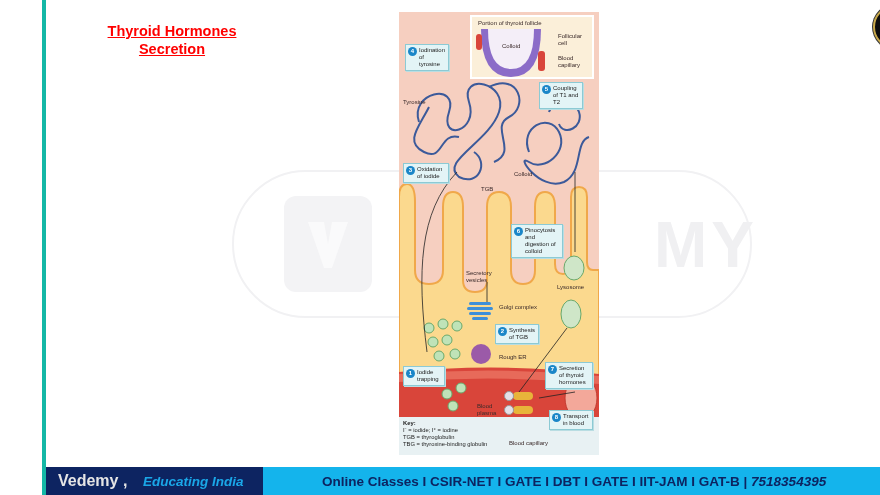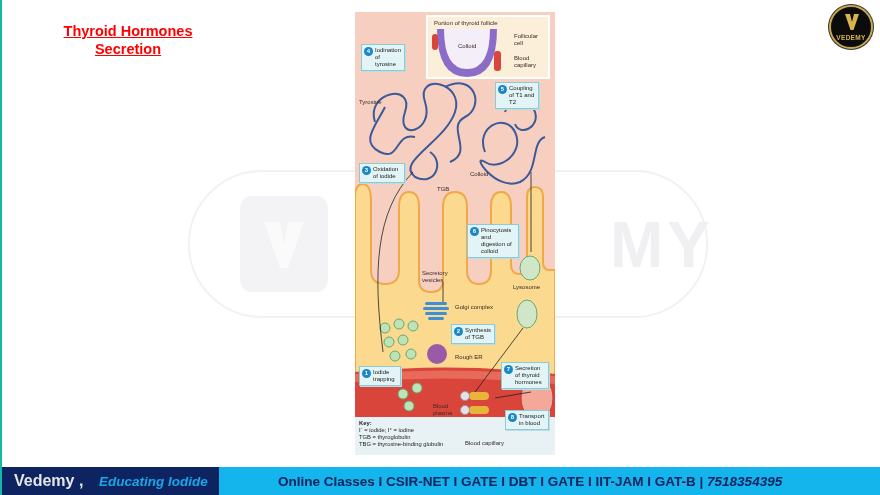--- a/index.html
+++ b/index.html
@@ -1,17 +1,17 @@
 <!DOCTYPE html>
 <html><head>
 <meta charset="utf-8">
 <style>
   * { margin:0; padding:0; box-sizing:border-box; }
   html, body { width:880px; height:495px; overflow:hidden; background:#ffffff; font-family:"Liberation Sans", sans-serif; }
-  .slide { position:relative; width:774px; height:495px; background:#fff; border-left:2px solid #14b8a6; }
+  .slide { position:relative; width:774px; height:495px; background:#fff; border-left:4px solid #14b8a6;margin-left:42px; }
   .title { position:absolute; left:52px; top:22px; width:148px; text-align:center; color:#ff0000; font-weight:bold; font-size:14.5px; line-height:18px; text-decoration:underline; }
   .watermark { position:absolute; left:186px; top:170px; width:520px; height:148px; border:2px solid #f1f1f3; border-radius:74px; }
   .wm-box { position:absolute; left:50px; top:24px; width:88px; height:96px; background:#f3f3f5; border-radius:12px; }
   .wm-v { position:absolute; left:20px; top:18px; width:48px; height:60px; }
   .wm-text { position:absolute; left:420px; top:36px; font-size:64px; font-weight:bold; color:#f0f0f2; letter-spacing:4px; }
   .logo { position:absolute; left:827px; top:5px; width:44px; height:44px; border-radius:50%; background:#0c0c0c; border:2px solid #c8a84a; box-shadow:0 0 0 1px #333; }
   .logo-v { position:absolute; left:14px; top:7px; width:14px; height:16px; }
   .logo-text { position:absolute; left:0; top:27px; width:40px; text-align:center; color:#d9b54f; font-size:6.5px; font-weight:bold; letter-spacing:0.3px; }
 
   .diagram { position:absolute; left:353px; top:12px; width:200px; height:443px; background:#f6cfc0; overflow:hidden; }
@@ -152,19 +152,19 @@
       <div><b>Key:</b></div>
       <div>I⁻ = iodide; I° = iodine</div>
       <div>TGB = thyroglobulin</div>
       <div>TBG = thyroxine-binding globulin</div>
     </div>
   </div>
 
   <div class="footer">
     <div class="footer-left">
       <span class="brand">Vedemy ,</span>
-      <span class="tagline">Educating Iodide</span>
+      <span class="tagline">Educating India</span>
     </div>
     <div class="footer-right">
       <span class="courses"><span>Online Classes I CSIR-NET I GATE I DBT I GATE I IIT-JAM I GAT-B | </span><span class="phone">7518354395</span></span>
     </div>
   </div>
 </div>
 
 </body></html>

